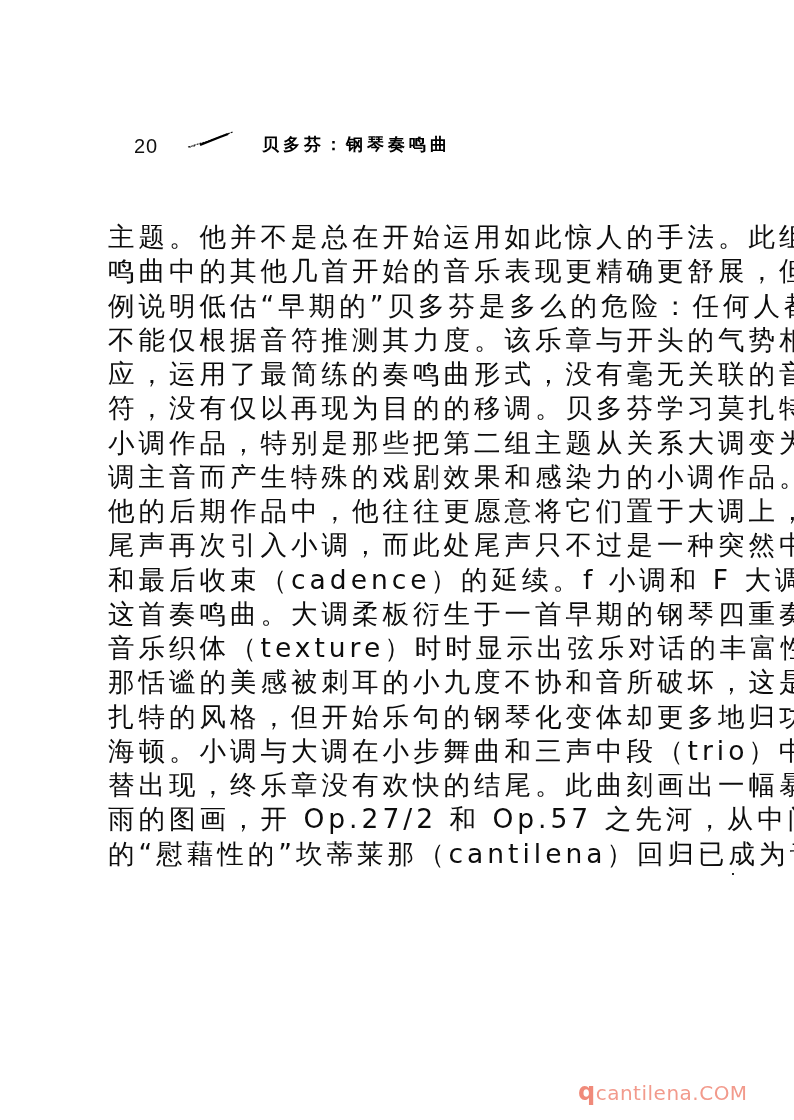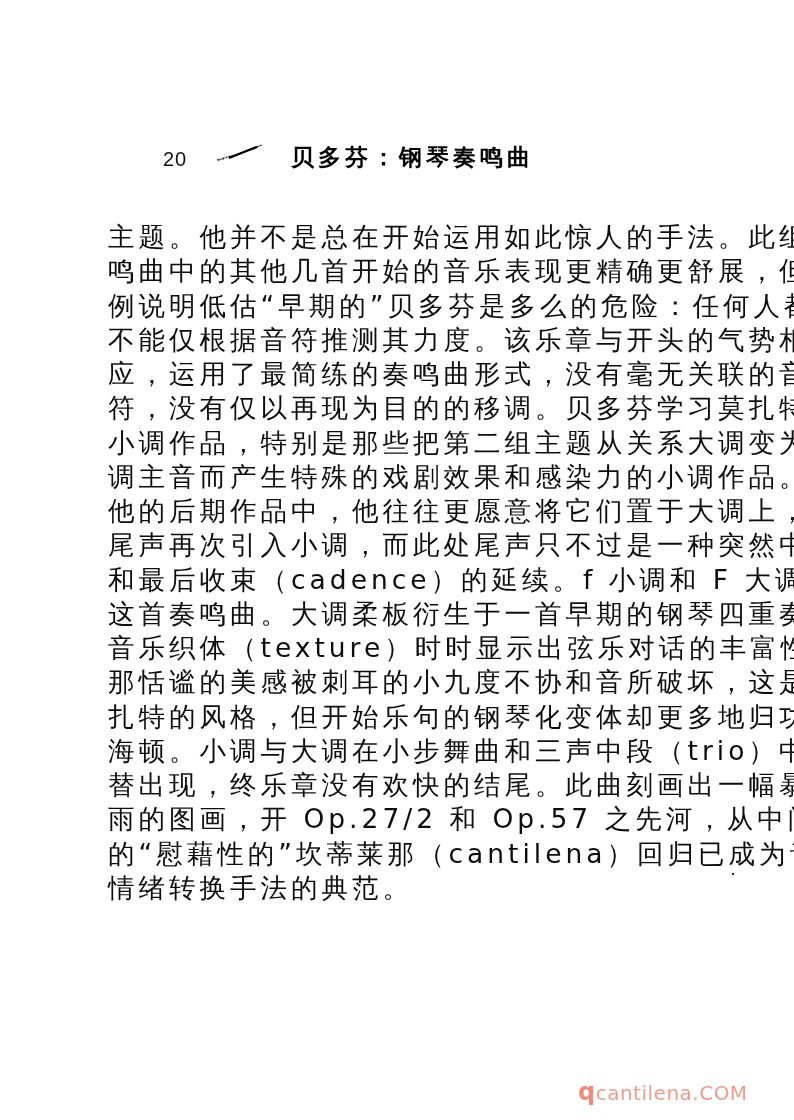--- a/index.html
+++ b/index.html
@@ -10,25 +10,24 @@
     body {
       width: 794px;
       height: 1120px;
       position: relative;
       overflow: hidden;
       font-family: "DejaVu Sans", "Liberation Sans", sans-serif;
       color: #111111;
     }
     .running-head {
       position: absolute;
-      top: 144px;
+      top: 131px;
       left: 134px;
       height: 28px;
       width: 420px;
-      margin-left: 29px;
     }
     .page-number {
       position: absolute;
       left: 0;
       top: 4px;
       font-family: "Liberation Sans", sans-serif;
       font-size: 20px;
       line-height: 22px;
       letter-spacing: 1px;
       color: #111;
@@ -37,21 +36,21 @@
       position: absolute;
       left: 52px;
       top: 0px;
       width: 50px;
       height: 20px;
     }
     .book-title {
       position: absolute;
       left: 128px;
       top: 2px;
-      font-size: 23px;
+      font-size: 17px;
       line-height: 22px;
       font-weight: bold;
       letter-spacing: 4px;
       color: #000;
     }
     .body-text {
       position: absolute;
       left: 108px;
       top: 220px;
       width: 560px;
@@ -118,20 +117,19 @@
   <span class="line">尾声再次引入小调，而此处尾声只不过是一种突然中断</span>
   <span class="line">和最后收束（cadence）的延续。f 小调和 F 大调贯穿于</span>
   <span class="line">这首奏鸣曲。大调柔板衍生于一首早期的钢琴四重奏，</span>
   <span class="line">音乐织体（texture）时时显示出弦乐对话的丰富性：它</span>
   <span class="line">那恬谧的美感被刺耳的小九度不协和音所破坏，这是莫</span>
   <span class="line">扎特的风格，但开始乐句的钢琴化变体却更多地归功于</span>
   <span class="line">海顿。小调与大调在小步舞曲和三声中段（trio）中交</span>
   <span class="line">替出现，终乐章没有欢快的结尾。此曲刻画出一幅暴风</span>
   <span class="line">雨的图画，开 Op.27/2 和 Op.57 之先河，从中间长时间</span>
   <span class="line">的“慰藉性的”坎蒂莱那（cantilena）回归已成为音乐</span>
-  <span class="line">情绪转换手法的典范。</span>
 </div>
 
 <div class="speck"></div>
 
 <div class="watermark">
   <span class="q">q</span><span>cantilena.COM</span>
 </div>
 
 </body></html>

